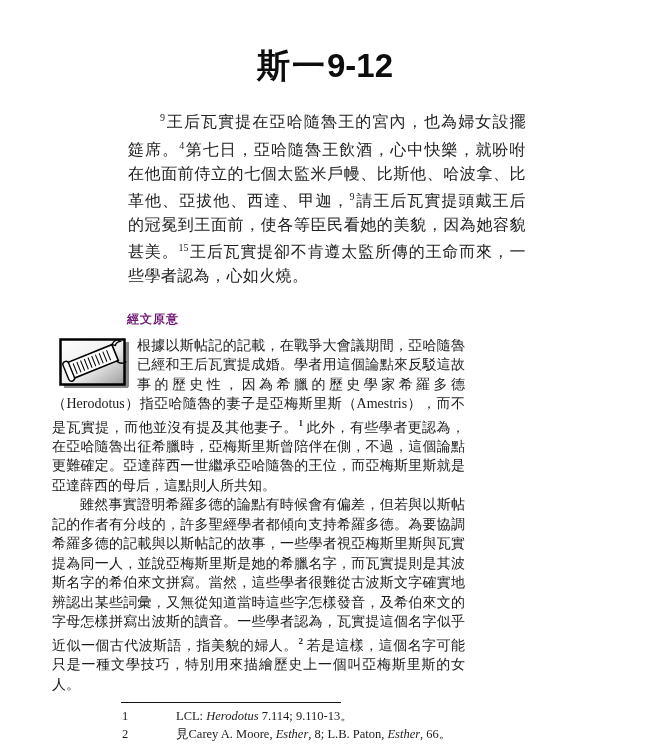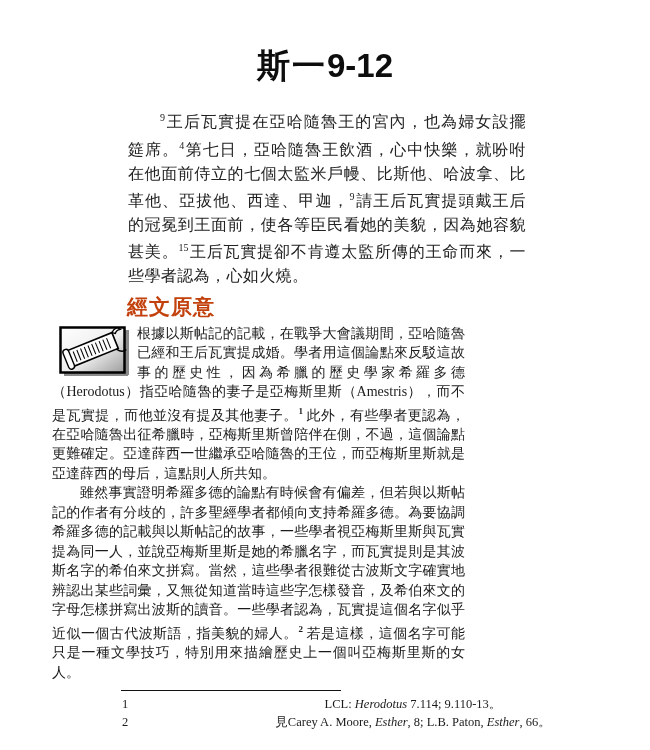--- a/index.html
+++ b/index.html
@@ -42,26 +42,26 @@
     text-align: justify;
     color: #222;
   }
   .scripture sup {
     font-size: 10px;
     letter-spacing: 0;
     margin-right: 1px;
   }
   
   .section-header {
-    margin: 8px 0 0 127px;
+    margin: 20px 0 0 127px;
     font-family: "Liberation Sans", sans-serif;
-    font-size: 21px;
+    font-size: 12px;
     line-height: 22px;
     font-weight: bold;
-    color: #c2410c;
+    color: #701a75;
     letter-spacing: 1px;
   }
   
   .commentary {
     margin: 6px 0 0 52px;
     width: 413px;
     font-size: 14px;
     line-height: 19.5px;
     text-align: justify;
     color: #1b1b1b;
@@ -87,21 +87,21 @@
     border-top: 1.5px solid #111;
   }
   .footnotes {
     margin: 5px 0 0 122px;
     font-size: 12.5px;
     line-height: 17.5px;
     color: #1b1b1b;
   }
   .fn { display: flex; }
   .fn-num { width: 54px; flex: none; }
-  .fn-text { flex: 1; text-align: center; }
+  .fn-text { flex: 1; }
   .it { font-style: italic; }
   
   .watermark {
     position: absolute;
     right: 6px;
     bottom: 7px;
     font-family: "Liberation Sans", sans-serif;
     font-size: 23px;
     font-weight: bold;
     letter-spacing: 1px;

